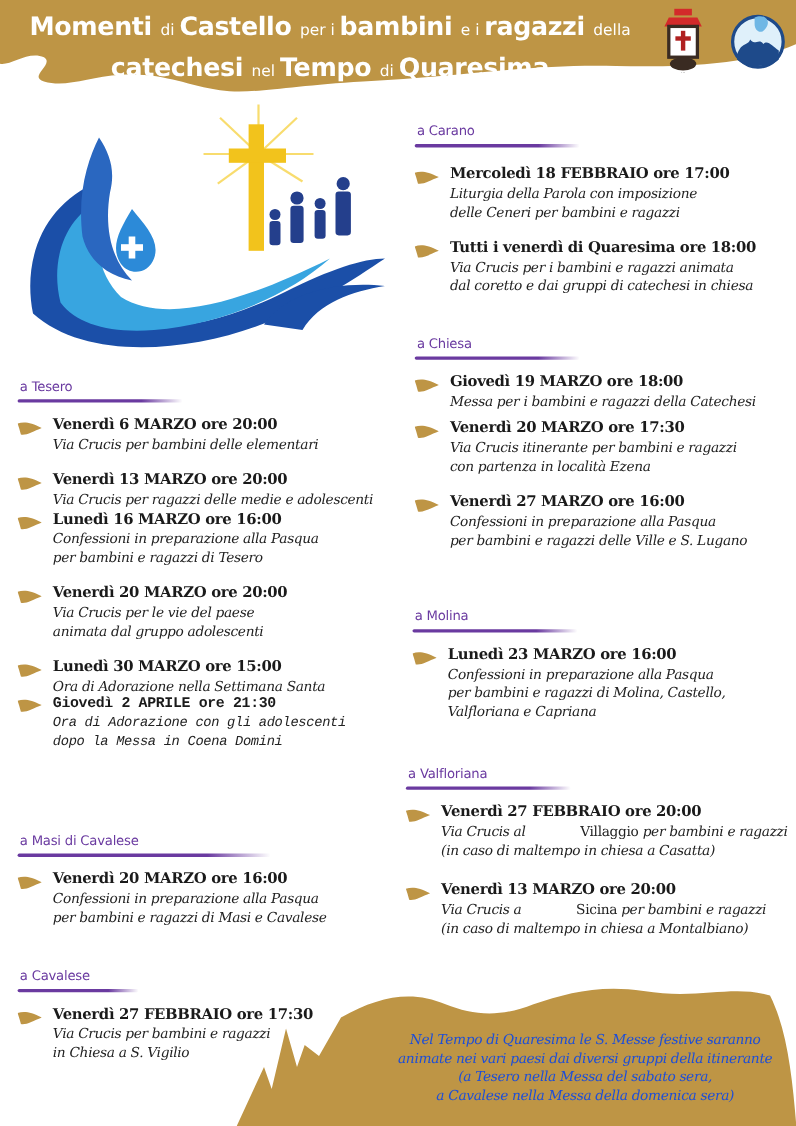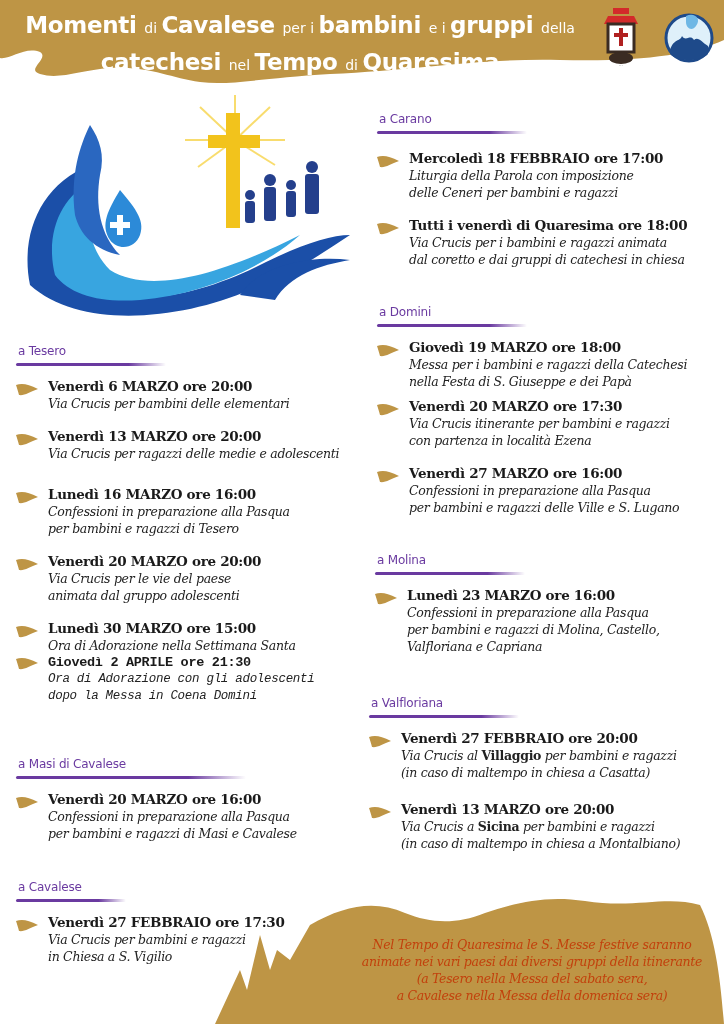--- a/index.html
+++ b/index.html
@@ -11,33 +11,33 @@
   .logo1 { position: absolute; left: 598px; top: 6px; width: 46px; height: 62px; }
   .logo2 { position: absolute; left: 664px; top: 8px; width: 50px; height: 56px; }
   .hero { position: absolute; left: 0; top: 85px; width: 370px; height: 245px; }
   .section { position: absolute; }
   .sec-head { font-family: "DejaVu Sans", sans-serif; color: #6a3aa0; font-size: 12px; letter-spacing: -0.2px; padding-left: 2px; }
   .sec-line { height: 3px; margin-top: 5px; background: linear-gradient(90deg, #6a3aa0 0%, #6a3aa0 75%, rgba(106,58,160,0) 100%); border-radius: 2px; }
   .event { position: relative; padding-left: 32px; margin-top: 12px; }
   .event .bullet { position: absolute; left: 0; top: 3px; width: 22px; height: 13px; }
   .event .when { font-weight: bold; font-size: 13.5px; line-height: 17px; letter-spacing: -0.3px; }
   .event .desc { font-style: italic; font-size: 12.5px; line-height: 17px; letter-spacing: -0.3px; color: #222; }
-  .event .desc b { font-style: normal; font-weight: bold; }
+  .event .desc b { font-style: normal; font-weight: normal; margin-left: 46px; }
   .footer-bg { position: absolute; left: 215px; top: 895px; width: 509px; height: 129px; }
-  .footer-note { position: absolute; left: 340px; top: 936px; width: 384px; text-align: center; color: #c2410c; font-style: italic; font-size: 12.5px; line-height: 17px; letter-spacing: -0.3px; }
+  .footer-note { position: absolute; left: 340px; top: 936px; width: 384px; text-align: center; color: #1d4ed8; font-style: italic; font-size: 12.5px; line-height: 17px; letter-spacing: -0.3px; }
 </style>
 </head>
 <body>
 
 <svg class="header-bg" viewBox="0 0 724 90" preserveAspectRatio="none">
   <path d="M0,0 H724 V40 C690,55 640,62 560,60 C480,58 420,70 330,74 C260,78 230,86 200,82 C170,78 150,66 110,68 C80,70 60,80 40,74 C25,70 50,58 40,52 C25,46 10,60 0,58 Z" fill="#BE9545"></path>
 </svg>
 
 <div class="title">
-  <div id="title-line1"><span class="big">Momenti </span><span class="small">di </span><span class="big">Cavalese </span><span class="small">per i </span><span class="big">bambini </span><span class="small">e i </span><span class="big">gruppi </span><span class="small">della</span></div>
+  <div id="title-line1"><span class="big">Momenti </span><span class="small">di </span><span class="big">Castello </span><span class="small">per i </span><span class="big">bambini </span><span class="small">e i </span><span class="big">ragazzi </span><span class="small">della</span></div>
   <div id="title-line2"><span class="big">catechesi </span><span class="small">nel </span><span class="big">Tempo </span><span class="small">di </span><span class="big">Quaresima</span></div>
 </div>
 
 <svg class="logo1" viewBox="0 0 46 62">
   <rect x="15" y="2" width="16" height="6" fill="#d32a2a"></rect>
   <path d="M10,10 H36 L40,18 H6 Z" fill="#d32a2a"></path>
   <rect x="10" y="18" width="26" height="28" fill="#fff" stroke="#3a2b22" stroke-width="3"></rect>
   <rect x="21" y="22" width="4" height="18" fill="#b02020"></rect>
   <rect x="16" y="27" width="14" height="4" fill="#b02020"></rect>
   <ellipse cx="23" cy="52" rx="12" ry="6" fill="#3a2b22"></ellipse>
@@ -91,21 +91,21 @@
         <div class="when">Venerdì 6 MARZO ore 20:00</div>
         <div class="desc">Via Crucis per bambini delle elementari</div>
       </div>
       <div class="event" style="margin-top: 16px;">
         <span class="bullet"><svg viewBox="0 0 22 13">
             <path d="M0,2 C6,0 12,1 22,6 C14,9 8,13 3,12 C2,8 1,5 0,2 Z" fill="#BE9545"></path>
           </svg></span>
         <div class="when">Venerdì 13 MARZO ore 20:00</div>
         <div class="desc">Via Crucis per ragazzi delle medie e adolescenti</div>
       </div>
-      <div class="event" style="margin-top: 24px;">
+      <div class="event" style="margin-top: 2px;">
         <span class="bullet"><svg viewBox="0 0 22 13">
             <path d="M0,2 C6,0 12,1 22,6 C14,9 8,13 3,12 C2,8 1,5 0,2 Z" fill="#BE9545"></path>
           </svg></span>
         <div class="when">Lunedì 16 MARZO ore 16:00</div>
         <div class="desc">Confessioni in preparazione alla Pasqua</div>
         <div class="desc">per bambini e ragazzi di Tesero</div>
       </div>
       <div class="event" style="margin-top: 16px;">
         <span class="bullet"><svg viewBox="0 0 22 13">
             <path d="M0,2 C6,0 12,1 22,6 C14,9 8,13 3,12 C2,8 1,5 0,2 Z" fill="#BE9545"></path>
@@ -179,30 +179,29 @@
             <path d="M0,2 C6,0 12,1 22,6 C14,9 8,13 3,12 C2,8 1,5 0,2 Z" fill="#BE9545"></path>
           </svg></span>
         <div class="when">Tutti i venerdì di Quaresima ore 18:00</div>
         <div class="desc">Via Crucis per i bambini e ragazzi animata</div>
         <div class="desc">dal coretto e dai gruppi di catechesi in chiesa</div>
       </div>
     </div>
 </div>
 
 <div class="section" style="left:377px; top:305px; width:345px;">
-  <div class="sec-head">a Domini</div>
+  <div class="sec-head">a Chiesa</div>
   <div class="sec-line" style="width:150px"></div>
   <div class="events">
       <div class="event" style="margin-top: 12px;">
         <span class="bullet"><svg viewBox="0 0 22 13">
             <path d="M0,2 C6,0 12,1 22,6 C14,9 8,13 3,12 C2,8 1,5 0,2 Z" fill="#BE9545"></path>
           </svg></span>
         <div class="when">Giovedì 19 MARZO ore 18:00</div>
         <div class="desc">Messa per i bambini e ragazzi della Catechesi</div>
-        <div class="desc">nella Festa di S. Giuseppe e dei Papà</div>
       </div>
       <div class="event" style="margin-top: 8px;">
         <span class="bullet"><svg viewBox="0 0 22 13">
             <path d="M0,2 C6,0 12,1 22,6 C14,9 8,13 3,12 C2,8 1,5 0,2 Z" fill="#BE9545"></path>
           </svg></span>
         <div class="when">Venerdì 20 MARZO ore 17:30</div>
         <div class="desc">Via Crucis itinerante per bambini e ragazzi</div>
         <div class="desc">con partenza in località Ezena</div>
       </div>
       <div class="event" style="margin-top: 16px;">

